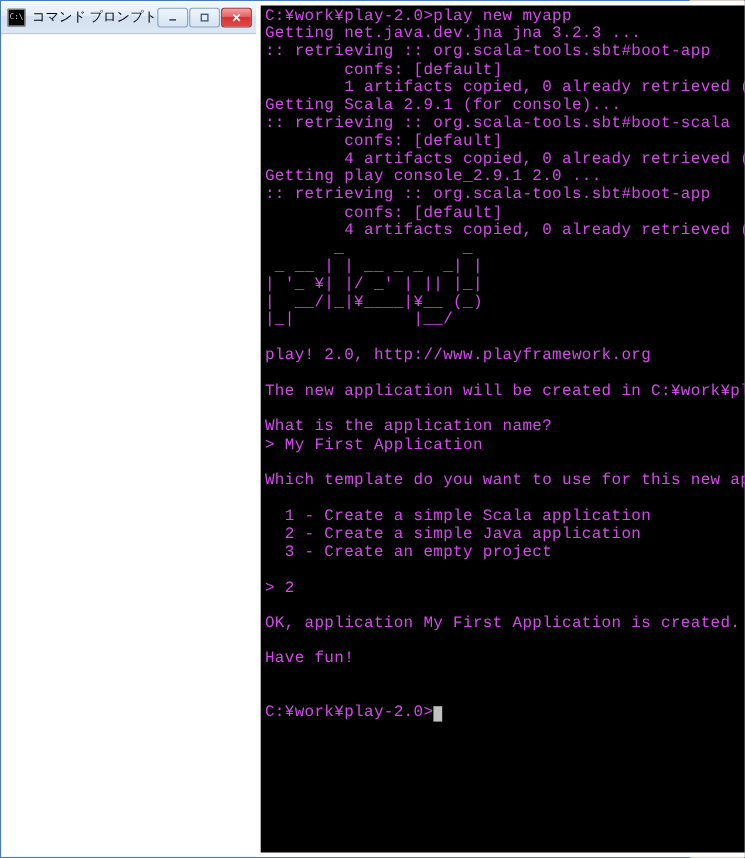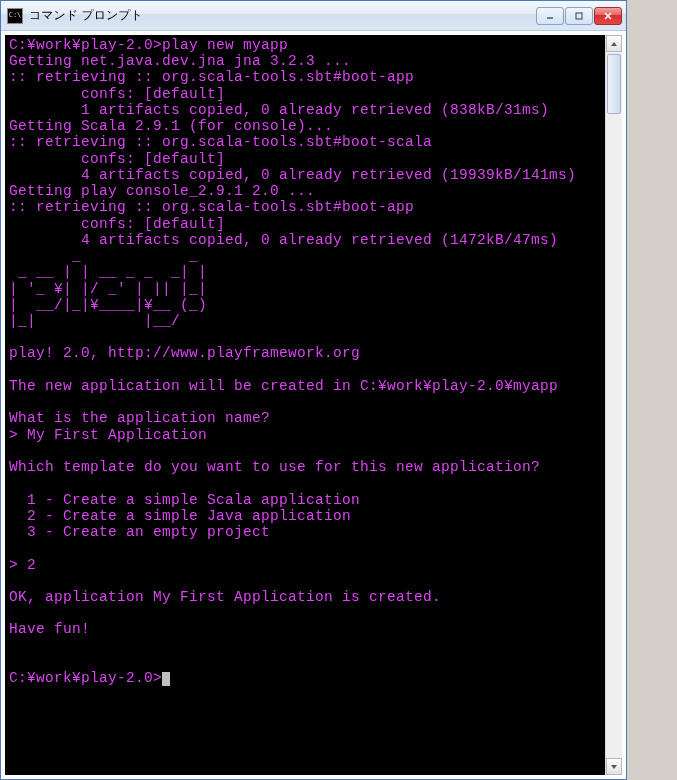--- a/index.html
+++ b/index.html
@@ -9,21 +9,21 @@
       width: 677px;
       height: 780px;
       overflow: hidden;
     }
     .window {
       width: 627px;
       height: 780px;
       border: 1px solid #4a7bb8;
       background: #fff;
       display: flex;
-      flex-direction: column;
+      flex-direction: row;
     }
     .titlebar {
       height: 30px;
       background: linear-gradient(to bottom, #f5f9ff 0%, #e3ecf7 45%, #d3e0f0 46%, #dbe7f4 100%);
       border-bottom: 1px solid #b8c8dc;
       display: flex;
       align-items: center;
       padding: 0 4px 0 6px;
     }
     .title-icon {

